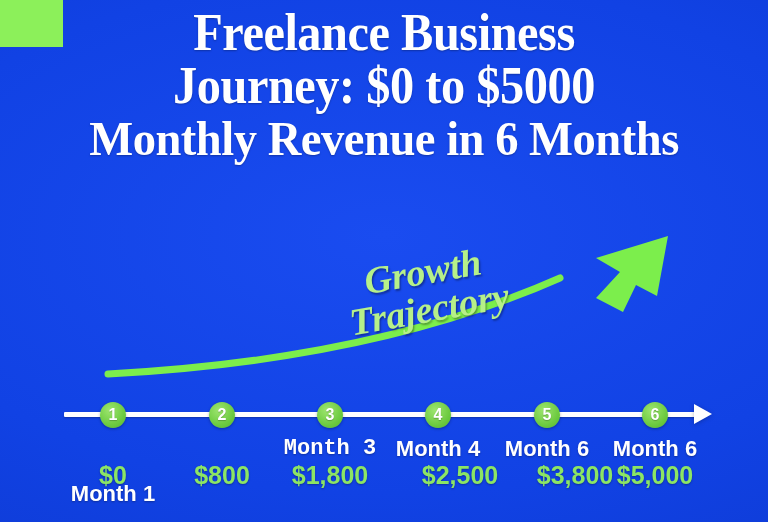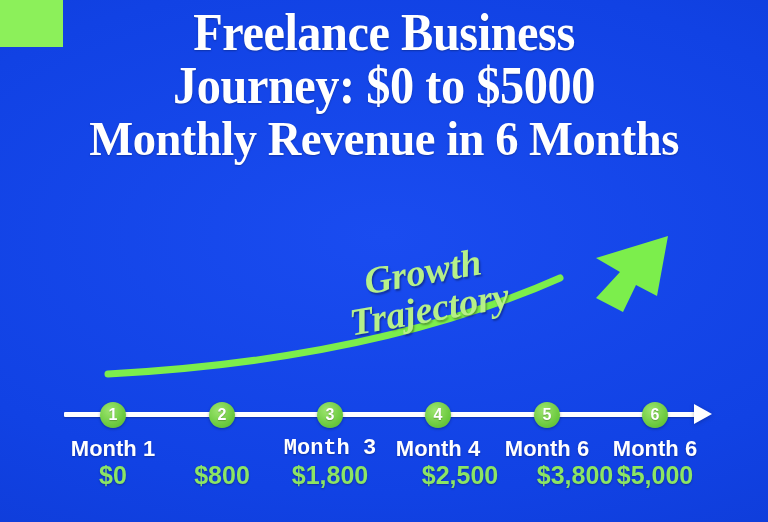--- a/index.html
+++ b/index.html
@@ -210,21 +210,21 @@
     <div class="node" style="left:438px;">
       <span class="node-num">4</span>
     </div>
     <div class="node" style="left:547px;">
       <span class="node-num">5</span>
     </div>
     <div class="node" style="left:655px;">
       <span class="node-num">6</span>
     </div>
 
-    <div class="col-label" style="left:113px;">Month 1</div>
+    <div class="col-label" style="left:113px;margin-top:45px;">Month 1</div>
     <div class="col-label" style="left:330px;font-family:Liberation Mono, monospace;">Month 3</div>
     <div class="col-label" style="left:438px;">Month 4</div>
     <div class="col-label" style="left:547px;">Month 6</div>
     <div class="col-label" style="left:655px;">Month 6</div>
 
     <div class="col-value" style="left:113px;">$0</div>
     <div class="col-value" style="left:222px;">$800</div>
     <div class="col-value" style="left:330px;">$1,800</div>
     <div class="col-value" style="left:460px;">$2,500</div>
     <div class="col-value" style="left:575px;">$3,800</div>

